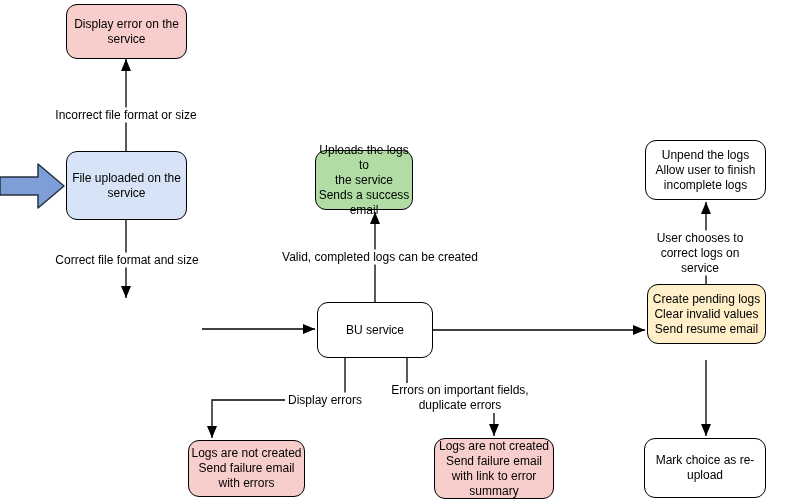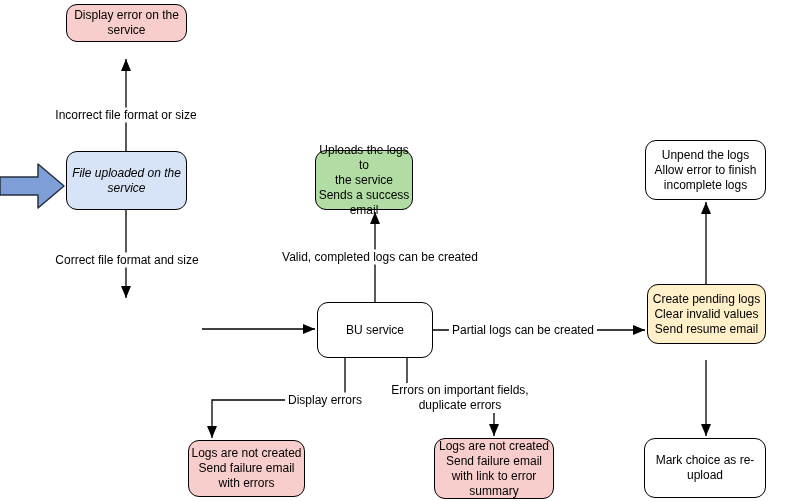--- a/index.html
+++ b/index.html
@@ -18,22 +18,22 @@
   .node.pink{background:#f8cecc;}
   .node.blue{background:#d7e4f7;}
   .node.green{background:#b1dda4;}
   .node.yellow{background:#fff0c9;}
   .edge-label{
     position:absolute;transform:translate(-50%,-50%);
     background:#ffffff;padding:0 3px;text-align:center;
     line-height:15px;white-space:pre-line;
   }
   
-  #n-display-error   {left:66px; top:4px;  width:121px;height:38px;}
-  #n-file-uploaded   {left:66px; top:151px;width:121px;height:59px;font-style:italic;}
+  #n-display-error   {left:66px; top:4px;  width:121px;height:55px;}
+  #n-file-uploaded   {left:66px; top:151px;width:121px;height:69px;}
   #n-adds-bu-record  {left:50px; top:300px;width:152px;height:58px;border-radius:13px;}
   #n-uploads-logs    {left:315px;top:150px;width:98px;height:60px;}
   #n-bu-service      {left:317px;top:302px;width:116px;height:56px;}
   #n-logs-not-created-errors {left:188px;top:440px;width:117px;height:57px;}
   #n-logs-not-created-summary{left:434px;top:438px;width:120px;height:61px;}
   #n-create-pending  {left:647px;top:284px;width:119px;height:60px;}
   #n-unpend-logs     {left:645px;top:140px;width:121px;height:60px;}
   #n-mark-reupload   {left:644px;top:438px;width:122px;height:60px;}
   
   #l-incorrect {left:126px;top:115px;}
@@ -83,26 +83,26 @@
 Send failure email
 with errors</div>
   <div class="node pink" id="n-logs-not-created-summary">Logs are not created
 Send failure email
 with link to error
 summary</div>
   <div class="node yellow" id="n-create-pending">Create pending logs
 Clear invalid values
 Send resume email</div>
   <div class="node" id="n-unpend-logs">Unpend the logs
-Allow error to finish
+Allow user to finish
 incomplete logs</div>
   <div class="node" id="n-mark-reupload">Mark choice as re-
 upload</div>
 
   <div class="edge-label" id="l-correct">Correct file format and size</div>
   <div class="edge-label" id="l-incorrect">Incorrect file format or size</div>
   <div class="edge-label" id="l-valid">Valid, completed logs can be created</div>
-  <div class="edge-label" id="l-partial">Partial logs can be created</div>
   <div class="edge-label" id="l-template">Display errors</div>
   <div class="edge-label" id="l-important">Errors on important fields,
 duplicate errors</div>
+  <div class="edge-label" id="l-choose">User chooses to correct logs on service</div>
 
 </div>
 
 </body></html>

